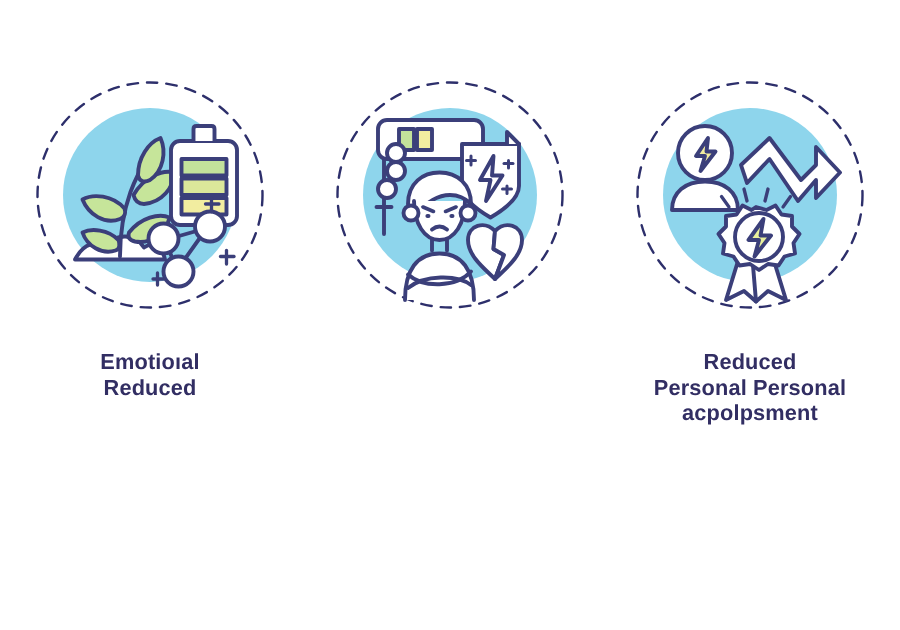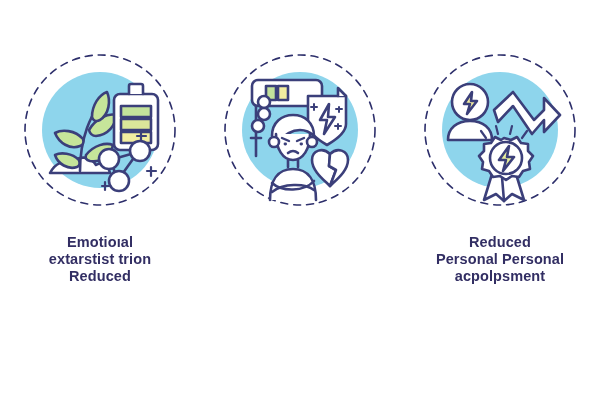--- a/index.html
+++ b/index.html
@@ -111,21 +111,20 @@
               <line x1="137" y1="131" x2="146" y2="131"></line>
               <line x1="141" y1="127" x2="141" y2="136"></line>
               <line x1="92" y1="146" x2="99" y2="146"></line>
               <line x1="95" y1="142" x2="95" y2="150"></line>
             </g>
           </g>
         </svg>
       </div>
       <div class="caption">
         <span class="line">Emotioıal</span>
-        <span class="line">extarstist trion</span>
         <span class="line">Reduced</span>
       </div>
     </div>
 
     <div class="concept">
       <div class="icon-wrap">
         <svg width="180" height="180" viewBox="0 0 180 180" aria-hidden="true">
           <circle cx="90" cy="90" r="75" fill="none" stroke="#2d2f6b" stroke-width="1.6" stroke-dasharray="7 6" stroke-linecap="round"></circle>
           <circle cx="90" cy="90" r="58" fill="#8ed5ec"></circle>
 

